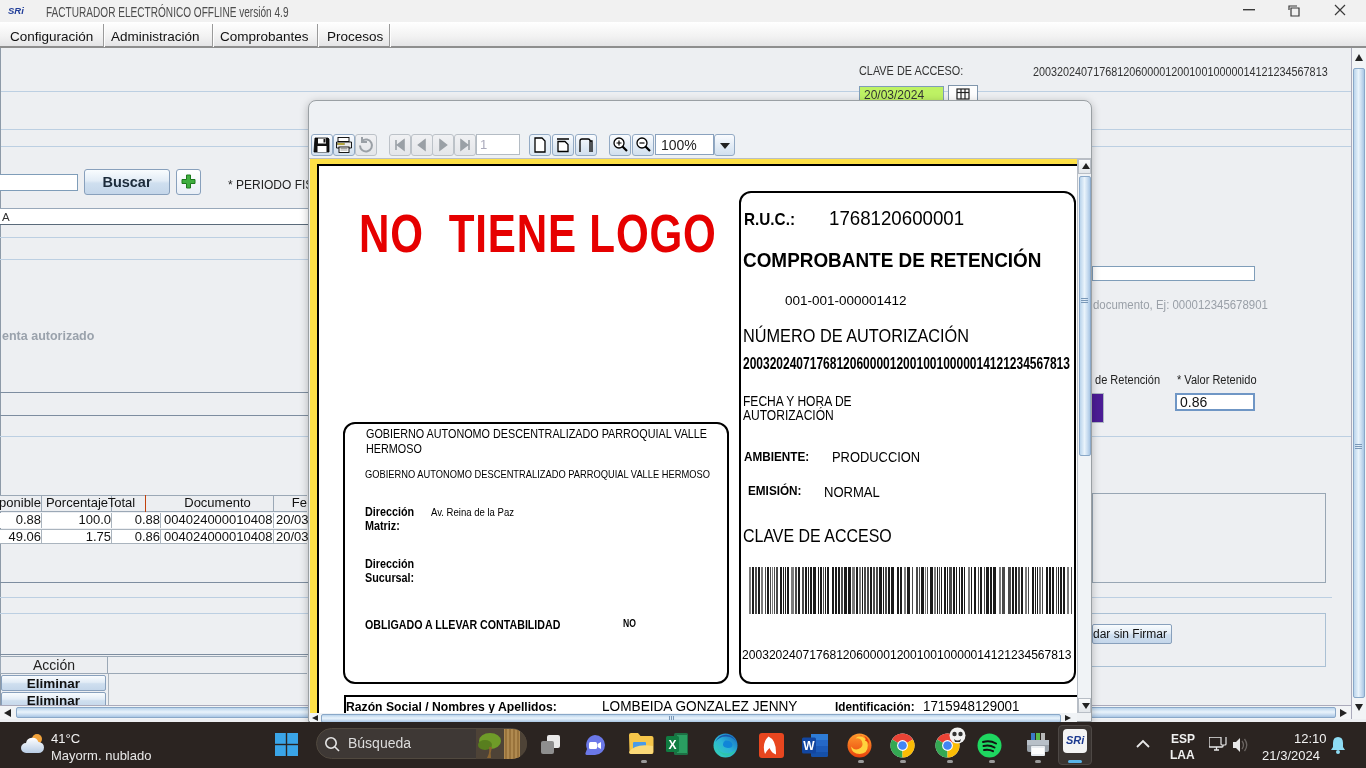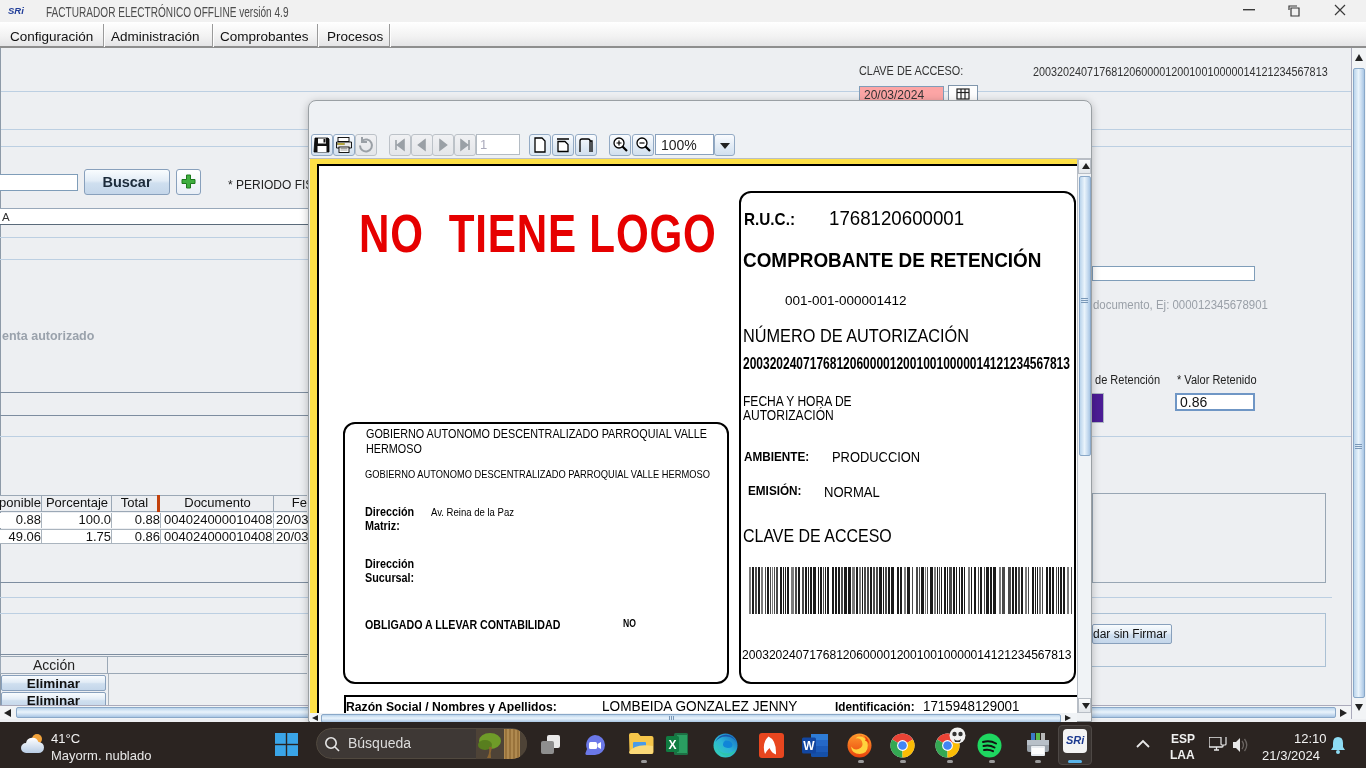--- a/index.html
+++ b/index.html
@@ -68,21 +68,21 @@
 
 <div id="content" class="abs">
 
   <div class="abs bline" style="left:0;top:43px;width:1351px;"></div>
   <div class="abs bline" style="left:0;top:81px;width:1351px;"></div>
   <div class="abs bline" style="left:0;top:98px;width:1351px;"></div>
   <div class="abs" style="left:0;top:0;width:1px;height:660px;background:#8d9aa8"></div>
 
   <div class="abs" style="left:859px;top:16px;font-size:12.5px;color:#333;transform:scaleX(0.87);transform-origin:0 0;white-space:nowrap;">CLAVE DE ACCESO:</div>
   <div class="abs" style="left:1033px;top:17px;font-size:12.5px;color:#333;transform:scaleX(0.865);transform-origin:0 0;white-space:nowrap;">2003202407176812060000120010010000014121234567813</div>
-  <div class="abs" style="left:859px;top:38px;width:85px;height:17px;background:#fca5a5;border:1px solid #7f9db9;font-size:12px;color:#333;line-height:16px;padding-left:4px;">20/03/2024</div>
+  <div class="abs" style="left:859px;top:38px;width:85px;height:17px;background:#bef264;border:1px solid #7f9db9;font-size:12px;color:#333;line-height:16px;padding-left:4px;">20/03/2024</div>
   <div class="abs" style="left:948px;top:37px;width:30px;height:19px;background:#fdfdfd;border:1px solid #8096ac;">
     <svg width="28" height="17">
         <g stroke="#222" stroke-width="1.2" fill="none">
           <rect x="8" y="3" width="12" height="10"></rect>
           <line x1="8" y1="6.5" x2="20" y2="6.5"></line>
           <line x1="12" y1="3" x2="12" y2="13"></line>
           <line x1="16" y1="3" x2="16" y2="13"></line>
         </g>
       </svg>
   </div>
@@ -105,21 +105,21 @@
   <div class="abs" style="left:2px;top:281px;font-size:12.5px;font-weight:bold;color:#9aa2ac;">enta autorizado</div>
 
   <div class="abs dline" style="left:0;top:344px;width:308px;"></div>
   <div class="abs dline" style="left:0;top:367px;width:308px;"></div>
   <div class="abs bline" style="left:0;top:388px;width:1351px;"></div>
 
   <div class="abs" style="left:0;top:447px;width:308px;height:49px;font-size:13px;color:#111;">
     <div class="abs" style="left:0;top:0;width:307px;height:17px;background:#eceef1;border-top:1px solid #9ba8b6;border-bottom:1px solid #9ba8b6;"></div>
     <div class="abs" style="left:-8px;top:0;height:17px;width:50px;border-right:1px solid #9ba8b6;text-align:right;line-height:16px;overflow:hidden;">ponible</div>
     <div class="abs" style="left:43px;top:0;height:17px;width:69px;border-right:1px solid #9ba8b6;text-align:center;line-height:16px;">Porcentaje</div>
-    <div class="abs" style="left:112px;top:0;height:17px;width:48px;border-right:3px solid #c2410c;text-align:center;line-height:16px;">Total</div>
+    <div class="abs" style="left:98px;top:0;height:17px;width:48px;border-right:1px solid #c2410c;text-align:center;line-height:16px;">Total</div>
     <div class="abs" style="left:162px;top:0;height:17px;width:112px;border-right:1px solid #9ba8b6;text-align:center;line-height:16px;">Documento</div>
     <div class="abs" style="left:275px;top:0;height:17px;width:32px;text-align:right;line-height:16px;">Fe</div>
 
     <div class="abs" style="left:0;top:18px;width:307px;height:15px;background:#fff;"></div>
     <div class="abs" style="left:0;top:18px;width:42px;height:15px;text-align:right;line-height:14px;border-right:1px solid #aab4be;">0.88</div>
     <div class="abs" style="left:43px;top:18px;width:69px;height:15px;text-align:right;line-height:14px;border-right:1px solid #aab4be;">100.0</div>
     <div class="abs" style="left:113px;top:18px;width:48px;height:15px;text-align:right;line-height:14px;border-right:1px solid #aab4be;">0.88</div>
     <div class="abs" style="left:162px;top:18px;width:112px;height:15px;line-height:14px;border-right:1px solid #aab4be;padding-left:2px;">004024000010408</div>
     <div class="abs" style="left:276px;top:18px;width:34px;height:15px;line-height:14px;overflow:hidden;">20/03/2</div>
 

